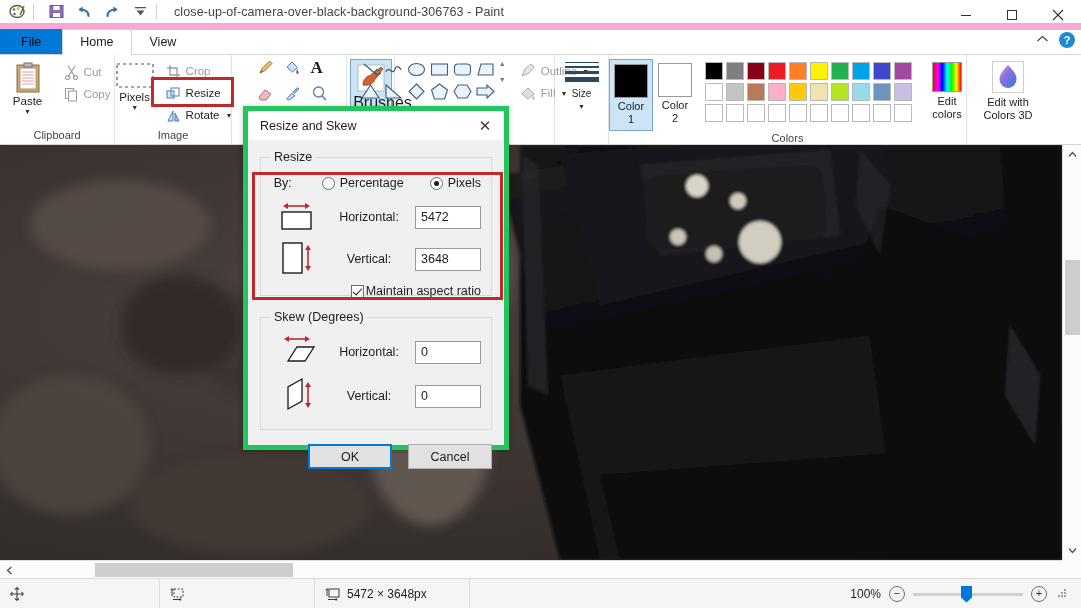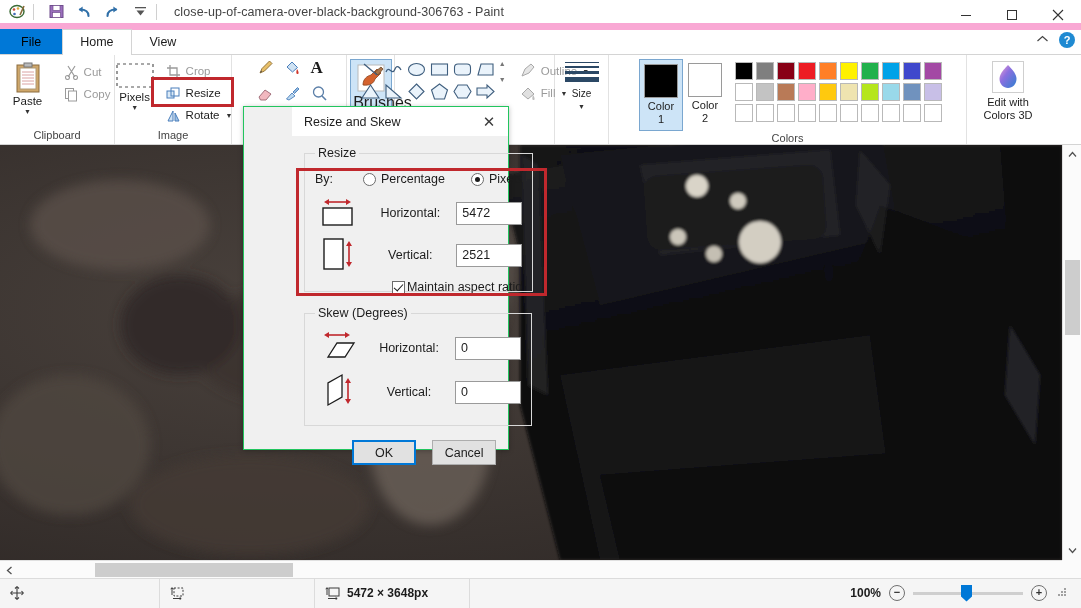--- a/index.html
+++ b/index.html
@@ -100,36 +100,36 @@
   #vthumb { position:absolute; left:2px; top:115px; width:15px; height:75px; background:#cdcdcd; }
   #hscroll { position:absolute; left:0; top:560px; width:1062px; height:18px;
              background:#fbfbfb; border-top:1px solid #e0e0e0; }
   #hthumb { position:absolute; left:95px; top:2px; width:198px; height:14px; background:#cdcdcd; }
   #corner-box { position:absolute; left:1062px; top:560px; width:19px; height:18px; background:#fbfbfb;}
 
   
   #statusbar {
     position:absolute; left:0; top:578px; width:1081px; height:30px;
     background:#f5f5f5; border-top:1px solid #dcdcdc;
-    display:flex; align-items:flex-end; font-size:12px; color:#1c1c1c;font-weight:bold;
+    display:flex; align-items:flex-start; font-size:12px; color:#1c1c1c;
   }
   .sb-cell { height:30px; display:flex; align-items:center; gap:7px; padding:0 10px;
              border-right:1px solid #dcdcdc; }
   #zoomcell { margin-left:auto; display:flex; align-items:center; gap:8px; padding-right:14px; height:30px;}
   .zbtn { width:16px; height:16px; border-radius:50%; border:1px solid #707070; color:#333;
           font-size:11px; line-height:13px; text-align:center; background:#f5f5f5;}
   #ztrack { width:110px; height:3px; background:#cfcfcf; position:relative; }
   #zthumb { position:absolute; left:48px; top:-7px; width:11px; height:17px; background:#0078d7;
             clip-path:polygon(0 0,100% 0,100% 70%,50% 100%,0 70%); }
 
   
   #dialog {
     position:absolute; left:243px; top:106px; width:266px; height:344px;
-    background:#f0f0f0; border:1px solid #22c55e;
-    box-shadow:0 1px 5px rgba(0,0,0,.25); z-index:50;padding-left:48px;
+    background:#f0f0f0; border:5px solid #22c55e;
+    box-shadow:0 1px 5px rgba(0,0,0,.25); z-index:50;
   }
   #dlg-title { height:29px; background:#ffffff; display:flex; align-items:center;
                padding-left:12px; font-size:12.5px; color:#1c1c1c; position:relative;}
   #dlg-close { position:absolute; right:0; top:0; width:38px; height:29px;
                display:flex; align-items:center; justify-content:center; font-size:15px; color:#3b3b3b;}
   #dlg-body { padding:10px 12px 0 12px; position:relative; }
 
   fieldset.grp { border:1px solid #d8d8d8; margin:0 0 14px 0; padding:6px 10px 12px 10px; }
   fieldset.grp legend { font-size:12.5px; padding:0 3px; color:#1c1c1c; }
 
@@ -496,20 +496,28 @@
             <div class="swatch" style="background: rgb(255, 255, 255);"></div>
             <div class="swatch" style="background: rgb(255, 255, 255);"></div>
             <div class="swatch" style="background: rgb(255, 255, 255);"></div>
             <div class="swatch" style="background: rgb(255, 255, 255);"></div>
             <div class="swatch" style="background: rgb(255, 255, 255);"></div>
             <div class="swatch" style="background: rgb(255, 255, 255);"></div>
             <div class="swatch" style="background: rgb(255, 255, 255);"></div>
           </div>
         </div>
 
+      <div style="width:50px;display:flex;flex-direction:column;align-items:center;margin-left:10px;padding-top:3px;">
+        <div style="width:30px;height:30px;border:1px solid #9a9a9a;
+             background:linear-gradient(90deg,#ff0000,#ff00ff,#0000ff,#00ffff,#00ff00,#ffff00,#ff0000);"></div>
+        <div style="font-size:11px;line-height:13px;text-align:center;margin-top:3px;">
+          <span>Edit</span><br>
+          <span>colors</span>
+        </div>
+      </div>
     </div>
     <div class="group-label">Colors</div>
   </div>
 
   <div class="group" id="grp-p3d">
     <div class="group-body" style="flex-direction:column;align-items:center;padding-top:6px;">
       <div style="display:flex;flex-direction:column;align-items:center;">
         <div style="width:32px;height:32px;border:1px solid #cfcfcf;background:#fff;display:flex;align-items:center;justify-content:center;">
           <svg width="22" height="26" viewBox="0 0 22 26">
             <defs>
@@ -696,21 +704,21 @@
 
       <div class="row" style="height:42px;">
         <span style="width:48px;">
           <svg width="44" height="36" viewBox="0 0 44 36">
             <rect x="8" y="3" width="19" height="30" fill="#ffffff" stroke="#1c1c1c" stroke-width="1.4"></rect>
             <path d="M33 7 L33 29" stroke="#c0282d" stroke-width="1.6"></path>
             <path d="M30 10 L33 5 L36 10 Z M30 26 L33 31 L36 26 Z" fill="#c0282d"></path>
           </svg>
         </span>
         <span class="lbl-std" style="width:92px;text-align:center;">Vertical:</span>
-        <span class="txtfield">2521</span>
+        <span class="txtfield">3648</span>
       </div>
 
       <div class="row" style="height:22px;">
         <span class="cbx on"></span>
         <span class="lbl-std" style="margin-left:2px;">Maintain aspect ratio</span>
       </div>
     </fieldset>
 
     <fieldset class="grp" style="height:120px;">
       <legend>Skew (Degrees)</legend>

